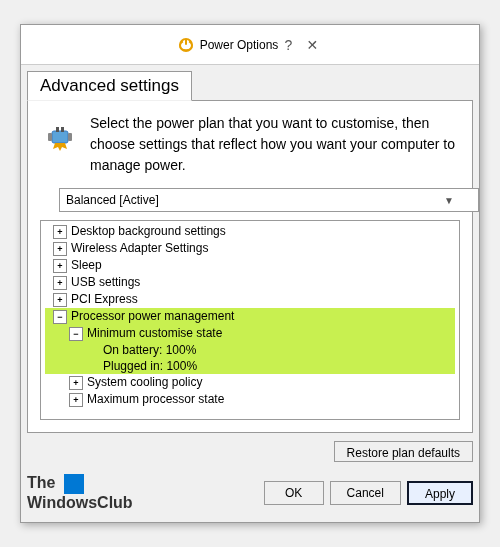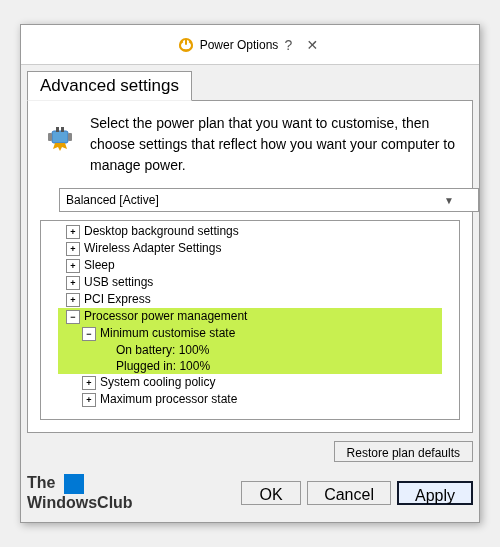--- a/index.html
+++ b/index.html
@@ -122,21 +122,21 @@
       transform: translateY(-50%);
       pointer-events: none;
       font-size: 10px;
       color: #555;
     }
     .tree-container {
       border: 1px solid #999;
       height: 200px;
       overflow-y: scroll;
       background: #fff;
-      padding: 2px 17px;
+      padding: 2px 4px;
       position: relative;
     }
     .tree-item {
       display: flex;
       align-items: center;
       padding: 1px 4px;
       font-size: 12px;
       color: #000;
       cursor: default;
       white-space: nowrap;
@@ -183,21 +183,21 @@
       justify-content: space-between;
       padding: 4px 0;
     }
     .action-btns {
       display: flex;
       gap: 6px;
       align-items: center;
     }
     .action-btn {
       padding: 4px 16px;
-      font-size: 16px;
+      font-size: 12px;
       background: #f0f0f0;
       border: 1px solid #999;
       cursor: pointer;
       height: 24px;
       min-width: 60px;
     }
     .action-btn.active {
       border: 2px solid #0f172a;
       background: #e8f0fe;
     }

